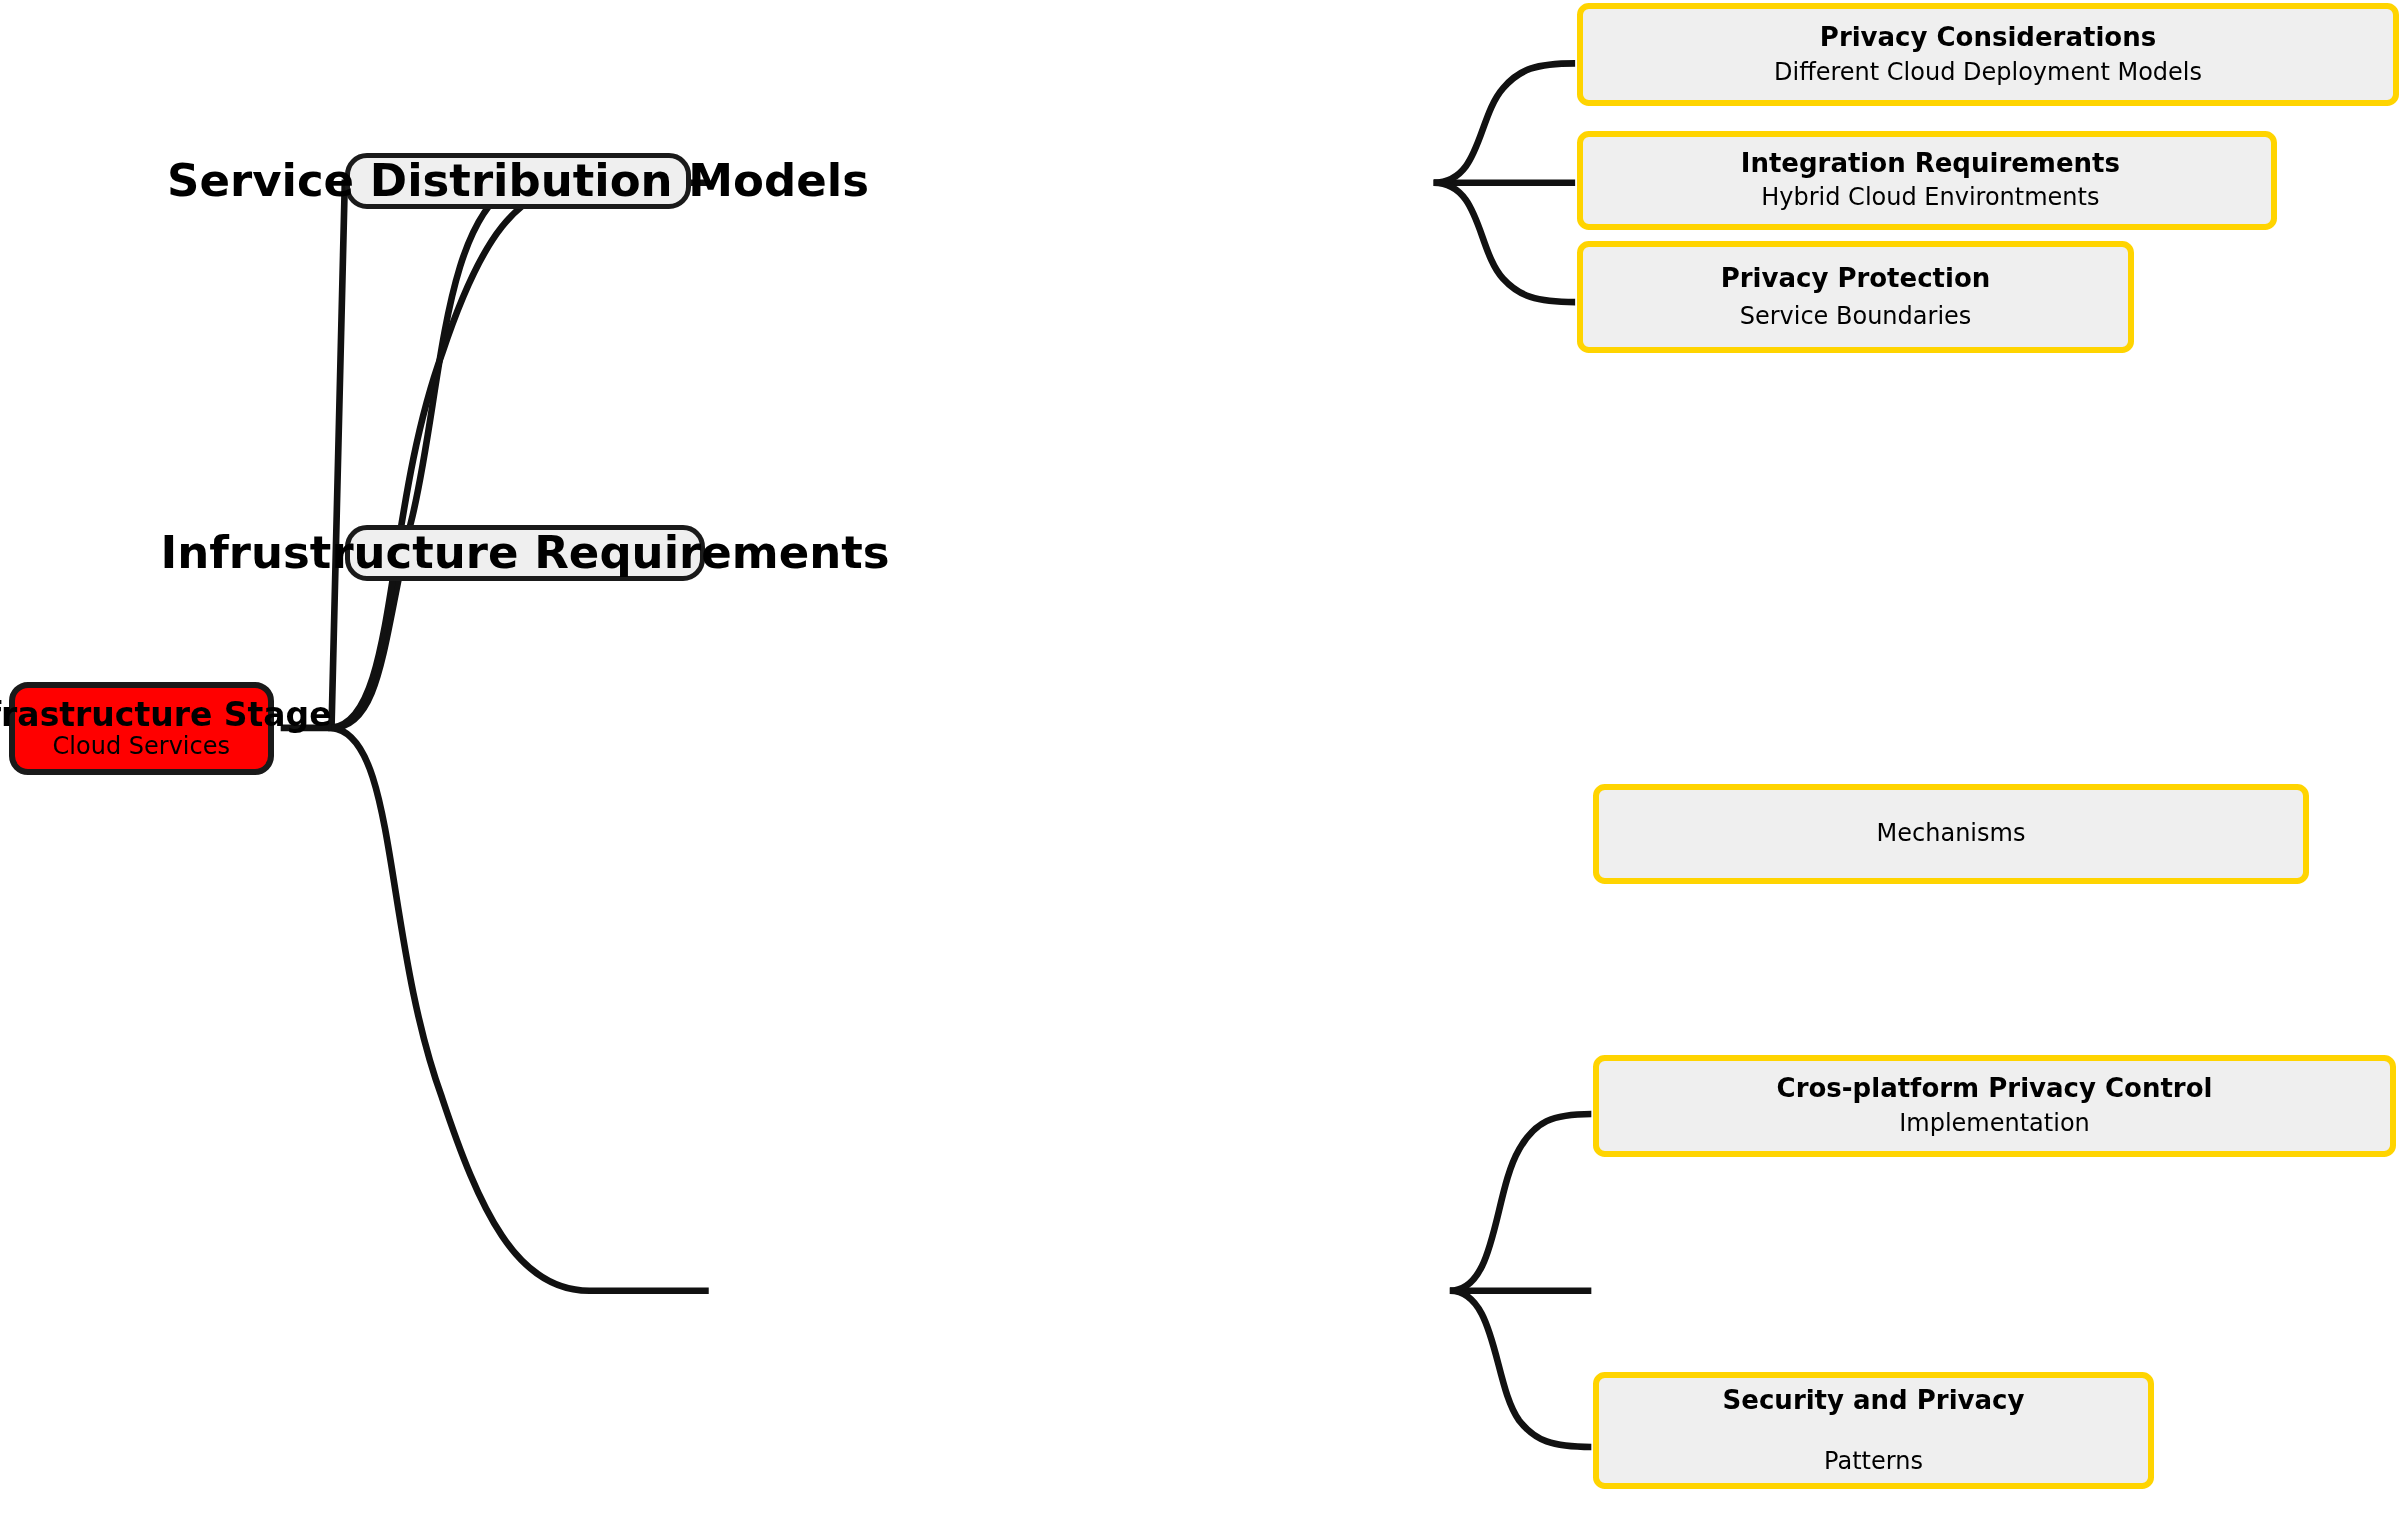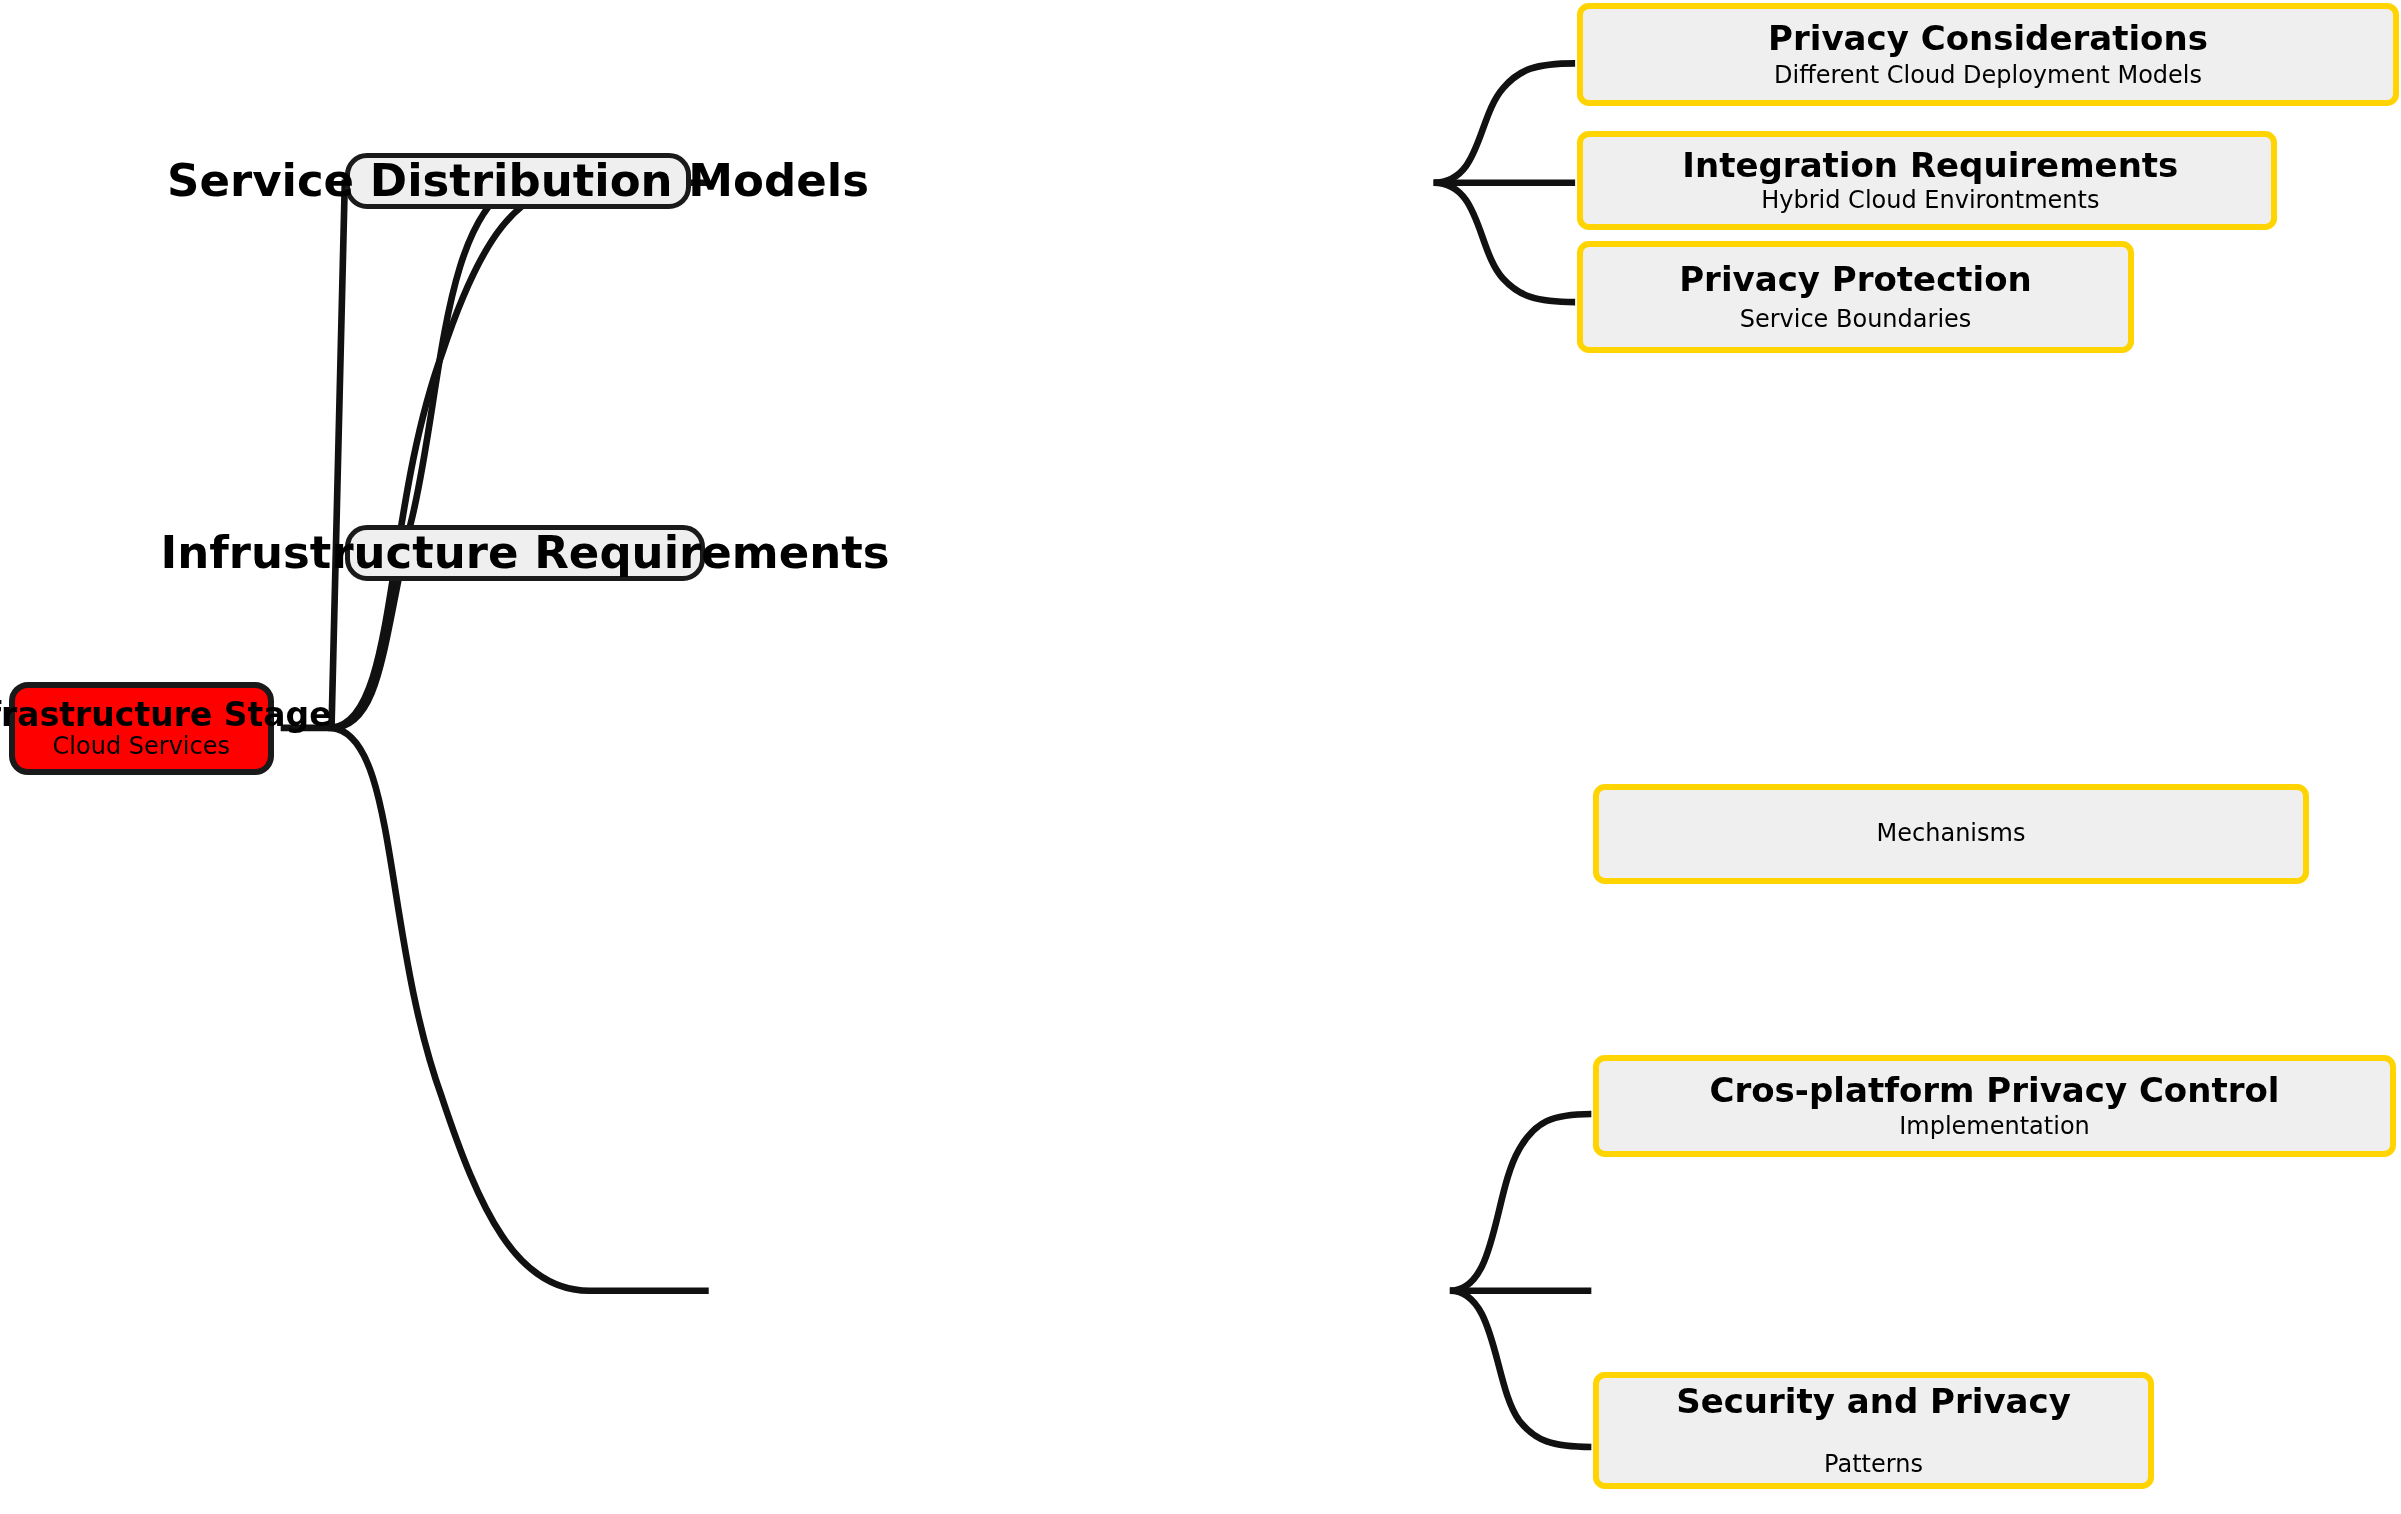--- a/index.html
+++ b/index.html
@@ -81,21 +81,21 @@
     height: 56px;
   }
 
   
   .leaf {
     border: 6.6px solid #ffd400;
     border-radius: 11.8px;
     justify-content: space-evenly;
     padding: 5.9px 13.3px;
   }
-  .leaf .node-title { font-size: 34px; }
+  .leaf .node-title { font-size: 26px; }
   .leaf .node-subtitle { font-size: 24px; }
 
   #node-leaf-0-0 { left: 1577px; top: 2.9px;    width: 822px; height: 103px; }
   #node-leaf-0-1 { left: 1577px; top: 131px;  width: 700px;  height: 99px; padding-left: 20px; }
   #node-leaf-0-2 { left: 1577px; top: 241px;  width: 557px;  height: 112px; }
   #node-leaf-1-0 { left: 1593px; top: 784px; width: 716px;  height: 100px; }
   #node-leaf-1-1 { left: 1593px; top: 1055px; width: 803px; height: 102px; text-align: right; }
   #node-leaf-1-2 { left: 1593px; top: 1372px; width: 561px;  height: 117px; gap: 32px; }
 </style>
 </head>

